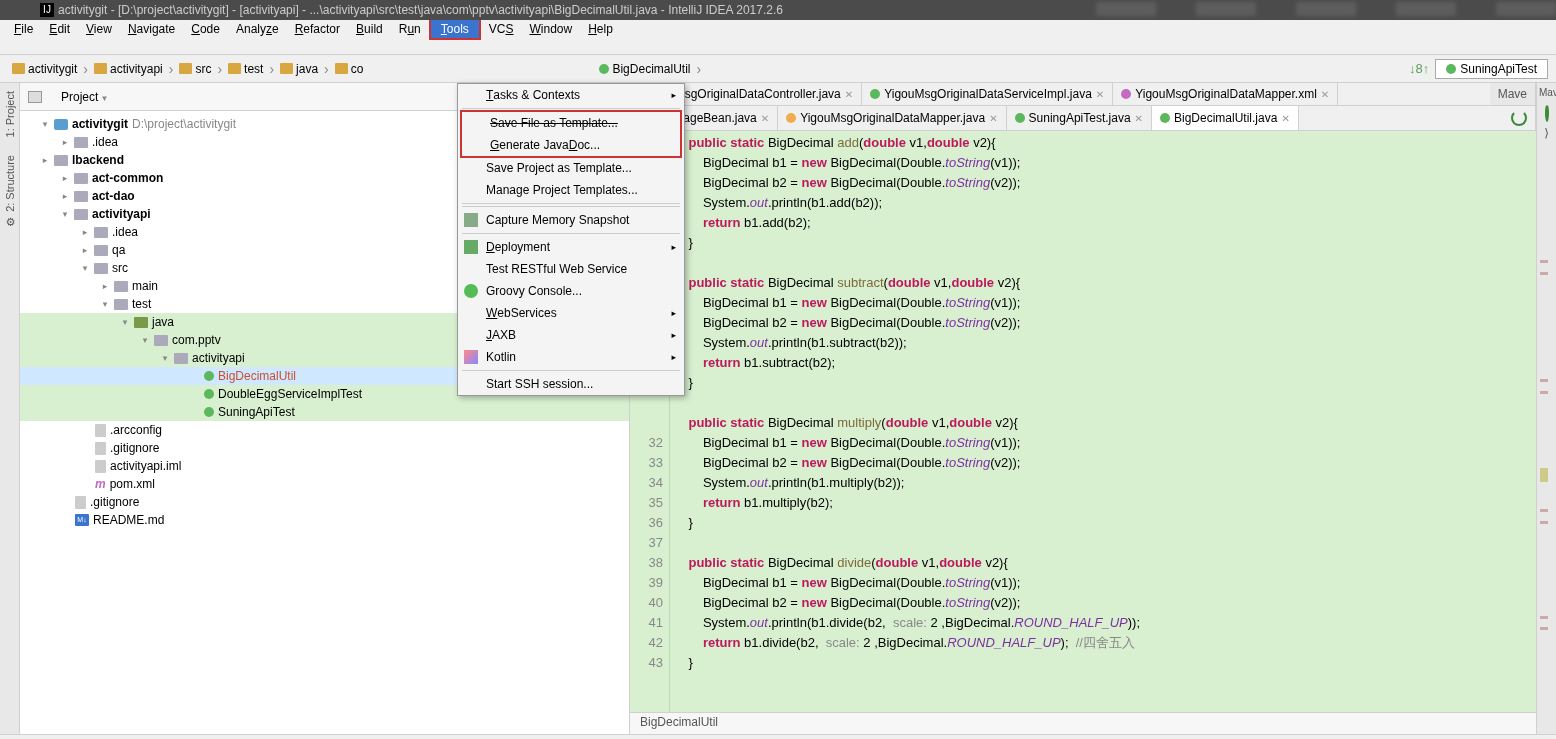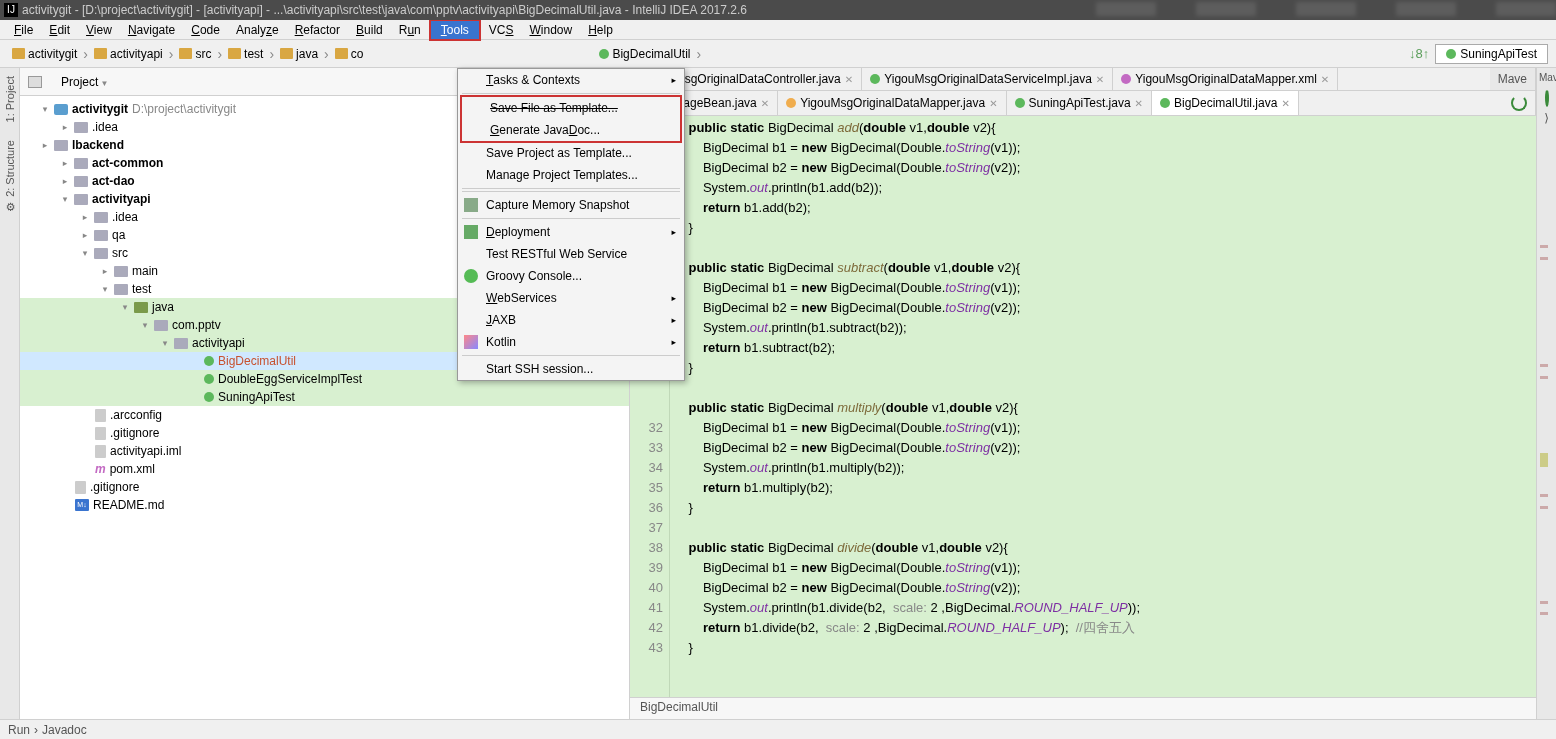--- a/index.html
+++ b/index.html
@@ -1,21 +1,21 @@
 <!DOCTYPE html>
 <html><head>
 <meta charset="utf-8">
 <style>
 * { margin: 0; padding: 0; box-sizing: border-box; font-family: "Segoe UI", Arial, sans-serif; }
 body { font-size: 12px; background: #f0f0f0; overflow: hidden; width: 1556px; height: 739px; }
 .titlebar { height: 20px; background: #4b4b4b; color: #ccc; display: flex; align-items: center; padding: 0 4px; position: relative; }
-.titlebar .ij-icon { width: 14px; height: 14px; background: #000; color: #fff; text-align: center; line-height: 14px; font-size: 10px; margin-right: 4px; }
+.titlebar .ij-icon { width: 14px; height: 14px; background: #000; color: #fff; text-align: center; line-height: 14px; font-size: 10px; margin-right: 4px; margin-left: 36px; }
 .titlebar .blur-imgs { position: absolute; right: 0; height: 100%; display: flex; gap: 40px; opacity: .3; }
 .blur-imgs span { width: 60px; height: 14px; background: #888; filter: blur(2px); margin-top:2px;}
-.menubar { height: 20px; background: #f0f0f0; display: flex; align-items: center; padding: 0 6px; border-bottom: 1px solid #d0d0d0; }
+.menubar { height: 35px; background: #f0f0f0; display: flex; align-items: flex-start; padding: 0 6px; border-bottom: 1px solid #d0d0d0; }
 .menubar .mitem { padding: 2px 8px; cursor: pointer; }
 .menubar .mitem u { text-decoration: underline; }
 .menubar .mitem.active { background: #3a74cf; color: #fff; border: 2px solid #c33; margin: -2px 0; padding: 2px 10px; }
 .breadcrumb { height: 28px; background: #f0f0f0; display: flex; align-items: center; padding: 0 8px; border-bottom: 1px solid #d0d0d0; }
 .breadcrumb .crumb { display: flex; align-items: center; padding: 0 4px; gap: 3px; }
 .breadcrumb .sep::after { content: "›"; color: #888; margin: 0 2px; font-size: 14px; }
 .breadcrumb .ficon { width: 13px; height: 11px; background: #d9a742; border-radius: 1px; }
 .bc-right { margin-left: auto; display: flex; align-items: center; gap: 6px; }
 .bc-right .dlicon { color: #5a9e5a; font-size: 13px; }
 .bc-right .runtab { background: #fff; border: 1px solid #aaa; padding: 2px 10px; display:flex; align-items:center; gap:4px;}
@@ -48,21 +48,21 @@
 .dropdown .redbox { border: 2px solid #c33; margin: -1px 2px; padding: 0; }
 .dropdown .redbox .ditem { padding: 4px 24px 4px 28px; }
 .editor { flex: 1; display: flex; flex-direction: column; background: #fff; }
 .tabrow { display: flex; border-bottom: 1px solid #d0d0d0; background: #f0f0f0; }
 .tab { display: flex; align-items: center; gap: 4px; padding: 4px 8px; border-right: 1px solid #d0d0d0; font-size: 12px; cursor: pointer; }
 .tab .close { color: #999; font-size: 10px; } .tab.active { background: #fff; }
 .tab.extra { background: #e8e8e8; color: #555; }
 .code-area { flex: 1; display: flex; overflow: hidden; }
 .gutter { width: 40px; background: #d8f0d0; border-right: 1px solid #c0d8b8; text-align: right; padding: 2px 6px 2px 0; color: #888; font-family: Consolas,monospace; font-size: 13px; line-height: 20px; position:relative;}
 .code { flex: 1; background: #d8f0d0; font-family: Consolas,monospace; font-size: 13px; line-height: 20px; padding: 2px 4px; white-space: pre; overflow: hidden; }
-.k { color: #000000; font-weight: bold; } .m { color: #000; } .fn { color: #7d6a3a; font-style: italic; }
+.k { color: #be185d; font-weight: bold; } .m { color: #000; } .fn { color: #7d6a3a; }
 .fld { color: #7d2ea3; font-style: italic; } .c { color: #888; } .cm { color: #888; }
 .hl-line { background: #f8f8c0; display:inline-block; width:100%; }
 .code-footer { height: 22px; border-top: 1px solid #d0d0d0; padding: 2px 10px; color: #555; background: #f7f7f7;}
 .rightbar { width: 20px; background: #e8e8e8; border-left: 1px solid #d0d0d0; display: flex; flex-direction: column; }
 .rightbar .mvn { font-size: 10px; padding: 4px 2px; color: #555; }
 .rightbar .marks { flex:1; position: relative; }
 .rightbar .mark { position: absolute; left: 3px; width: 8px; height: 3px; background: #caa; }
 .bottombar { height: 20px; background: #f0f0f0; border-top: 1px solid #d0d0d0; display: flex; align-items: center; padding: 0 8px; gap: 4px; color: #555; }
 .refresh-icon { width:16px; height:16px; border:2px solid #3a8a3a; border-radius:50%; border-top-color:transparent; }
 </style>

